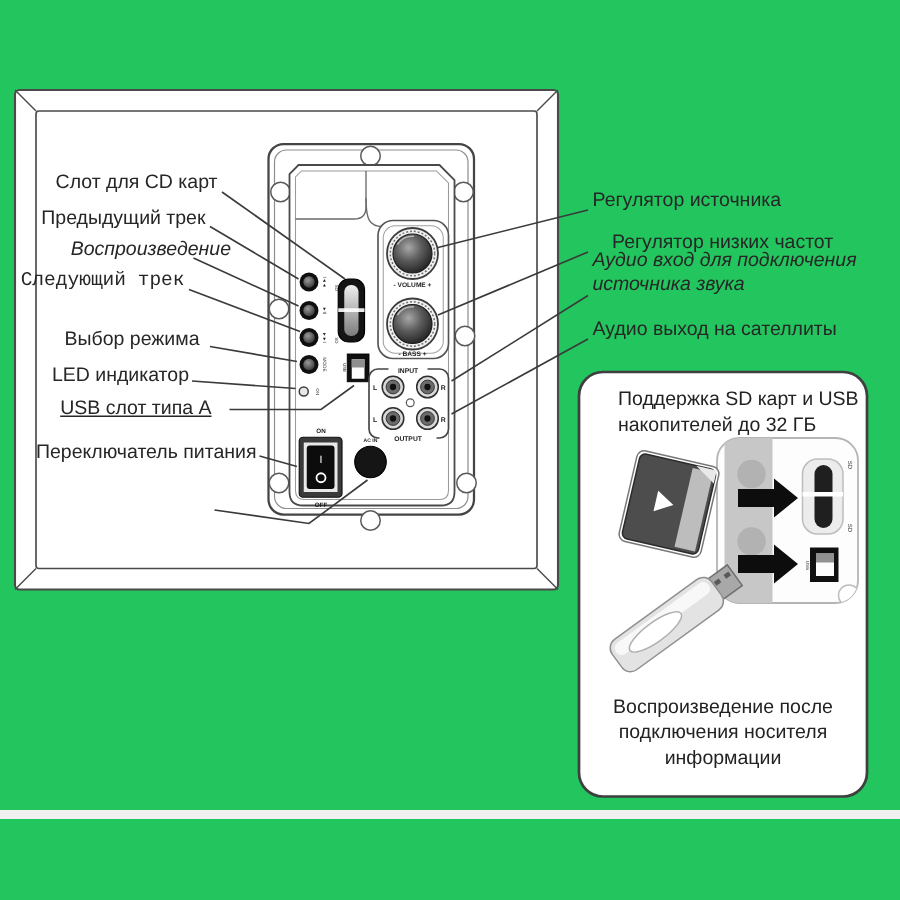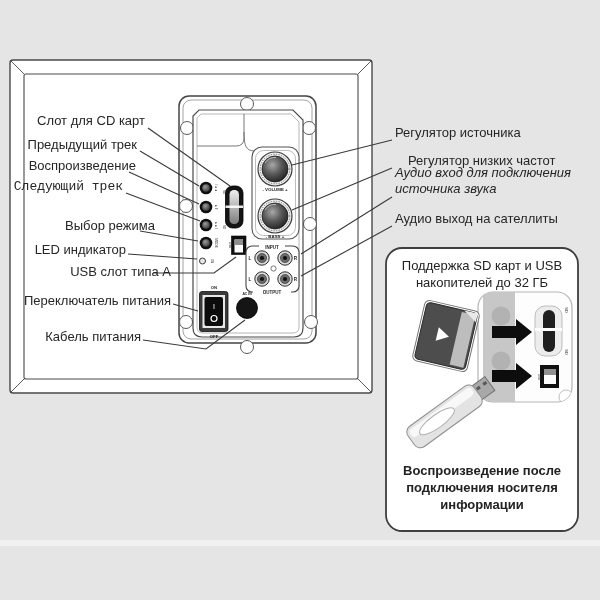--- a/index.html
+++ b/index.html
@@ -1,25 +1,25 @@
 <!DOCTYPE html>
 <html><head>
 <meta charset="utf-8">
 <style>
   html,body{margin:0;padding:0;background:#fff;}
-  .stage{position:relative;width:600px;height:600px;background:#e5e5e5;overflow:hidden;
+  .stage{position:relative;width:600px;height:600px;background:#22c55e;overflow:hidden;
          font-family:"Liberation Sans",sans-serif;}
   .artwork{position:absolute;left:0;top:0;}
   .lbl{position:absolute;font-size:13px;color:#262626;white-space:nowrap;line-height:1.22;}
   .lbl.ra{text-align:right;}
   .lbl.wrap{white-space:normal;width:178px;}
-  .info-title{position:absolute;left:392px;top:257px;width:180px;text-align:center;
+  .info-title{position:absolute;left:412px;top:257px;width:180px;text-align:left;
               font-size:13px;color:#222;line-height:1.32;}
   .info-caption{position:absolute;left:392px;top:462px;width:180px;text-align:center;
-              font-size:13px;color:#222;line-height:1.32;font-weight:bold;}
+              font-size:13px;color:#222;line-height:1.32;}
   .bottom-strip{position:absolute;left:0;top:540px;width:600px;height:6px;background:#f1f1f1;}
   svg text{font-family:"Liberation Sans",sans-serif;}
 </style>
 </head>
 <body>
 
 <div class="stage">
 
   <svg class="artwork" width="600" height="600" viewBox="0 0 600 600">
     <defs>
@@ -249,27 +249,26 @@
         <rect x="481" y="404" width="4" height="3" fill="#595959"></rect>
         <rect x="390" y="396" width="82" height="25" rx="7" fill="#e3e3e3" stroke="#8f8f8f" stroke-width="1"></rect>
         <rect x="393" y="399" width="76" height="9" rx="4" fill="#f8f8f8"></rect>
         <ellipse cx="422" cy="408" rx="21" ry="6.5" fill="#fff" stroke="#b0b0b0" stroke-width="1"></ellipse>
       </g>
     </g>
   </svg>
 
   <div class="lbl ra" style="right:455px;top:113px;">Слот для CD карт</div>
   <div class="lbl ra" style="right:463px;top:137px;">Предыдущий трек</div>
-  <div class="lbl ra" style="right:464px;top:158px;">Воспроизведение</div>
+  <div class="lbl ra" style="right:446px;top:158px;font-style:italic;">Воспроизведение</div>
   <div class="lbl ra" style="right:477px;top:179px;font-family:Liberation Mono, monospace;">Следующий трек</div>
-  <div class="lbl ra" style="right:445px;top:218px;margin-left:16px;">Выбор режима</div>
+  <div class="lbl ra" style="right:467px;top:218px;margin-left:16px;">Выбор режима</div>
   <div class="lbl ra" style="right:474px;top:242px;">LED индикатор</div>
-  <div class="lbl ra" style="right:429px;top:264px;">USB слот типа A</div>
+  <div class="lbl ra" style="right:459px;top:264px;text-decoration:underline;">USB слот типа A</div>
   <div class="lbl ra" style="right:429px;top:293px;">Переключатель питания</div>
-  <div class="lbl ra" style="right:459px;top:329px;">Кабель питания</div>
 
   <div class="lbl" style="left:395px;top:125px;">Регулятор источника</div>
   <div class="lbl" style="left:408px;top:153px;">Регулятор низких частот</div>
   <div class="lbl wrap" style="left:395px;top:165px;font-style:italic;">Аудио вход для подключения источника звука</div>
   <div class="lbl" style="left:395px;top:211px;">Аудио выход на сателлиты</div>
 
   <div class="info-title">Поддержка SD карт и USB накопителей до 32 ГБ</div>
   <div class="info-caption">Воспроизведение после подключения носителя информации</div>
 
   <div class="bottom-strip"></div>

